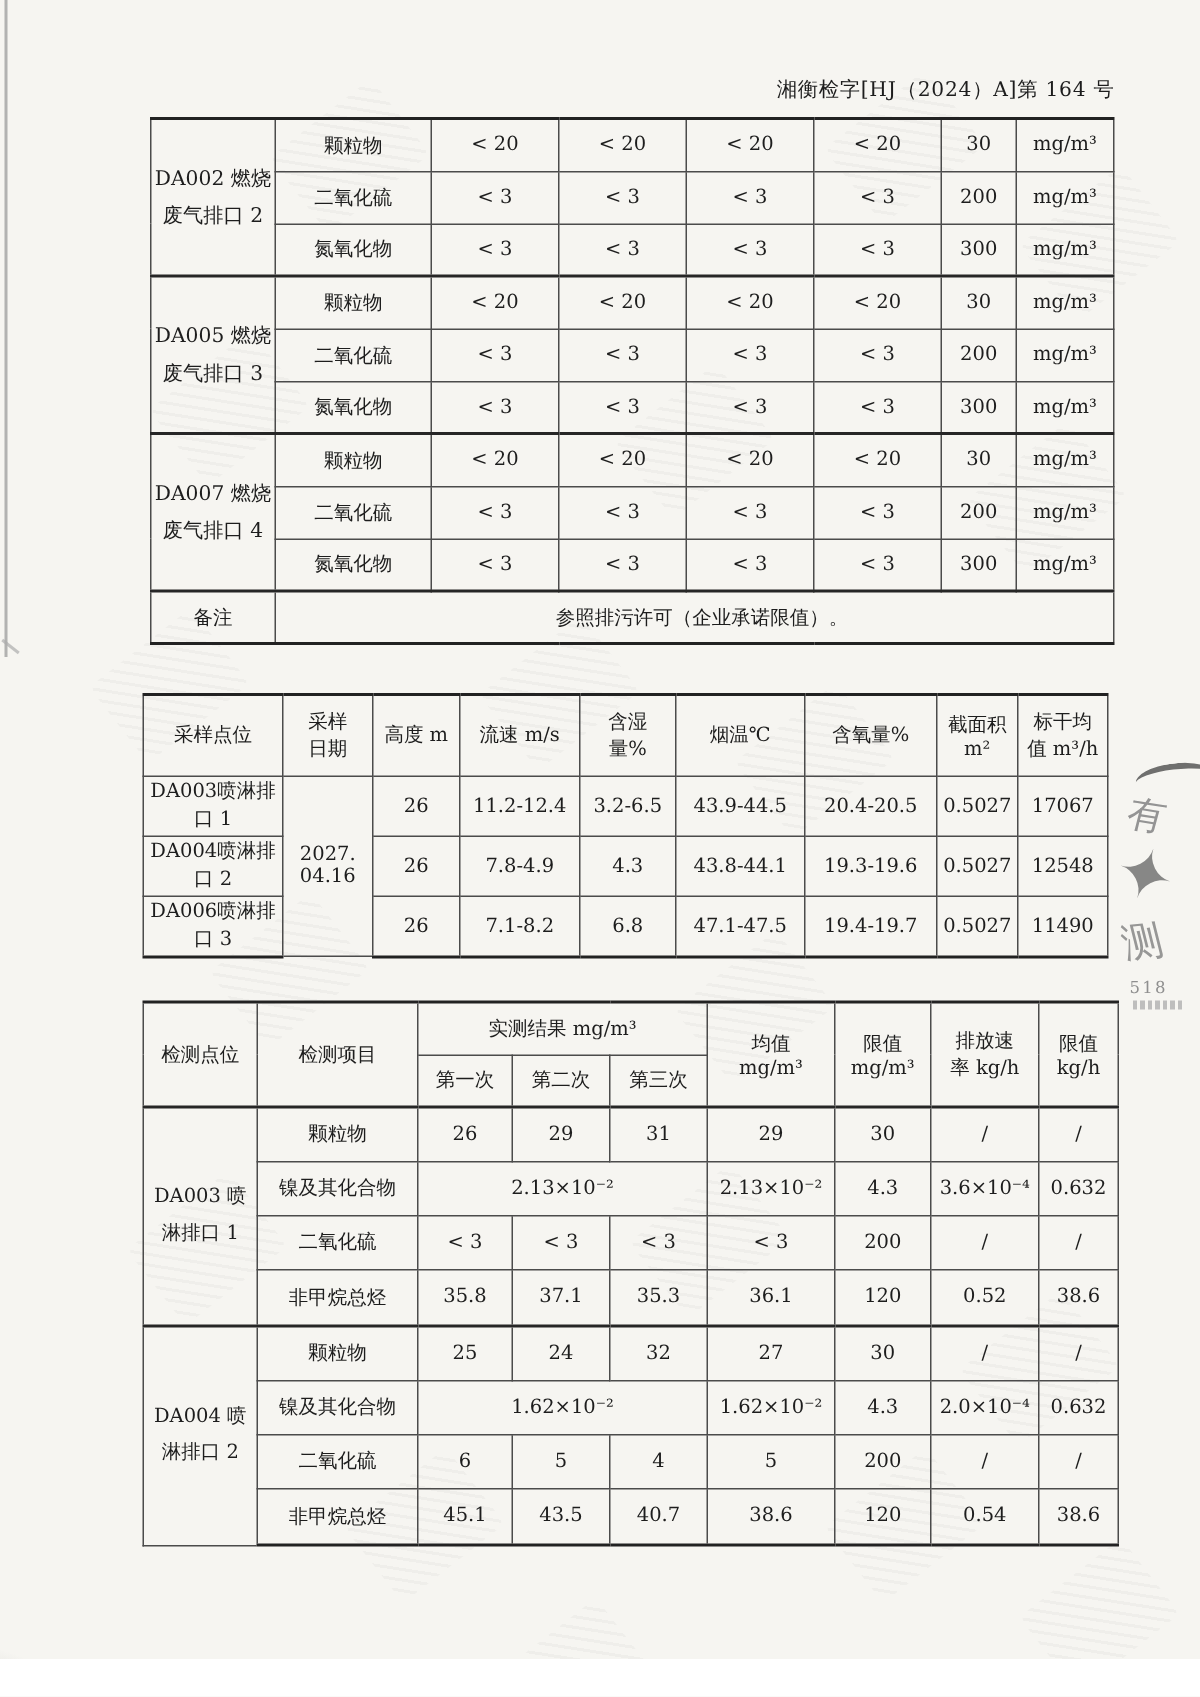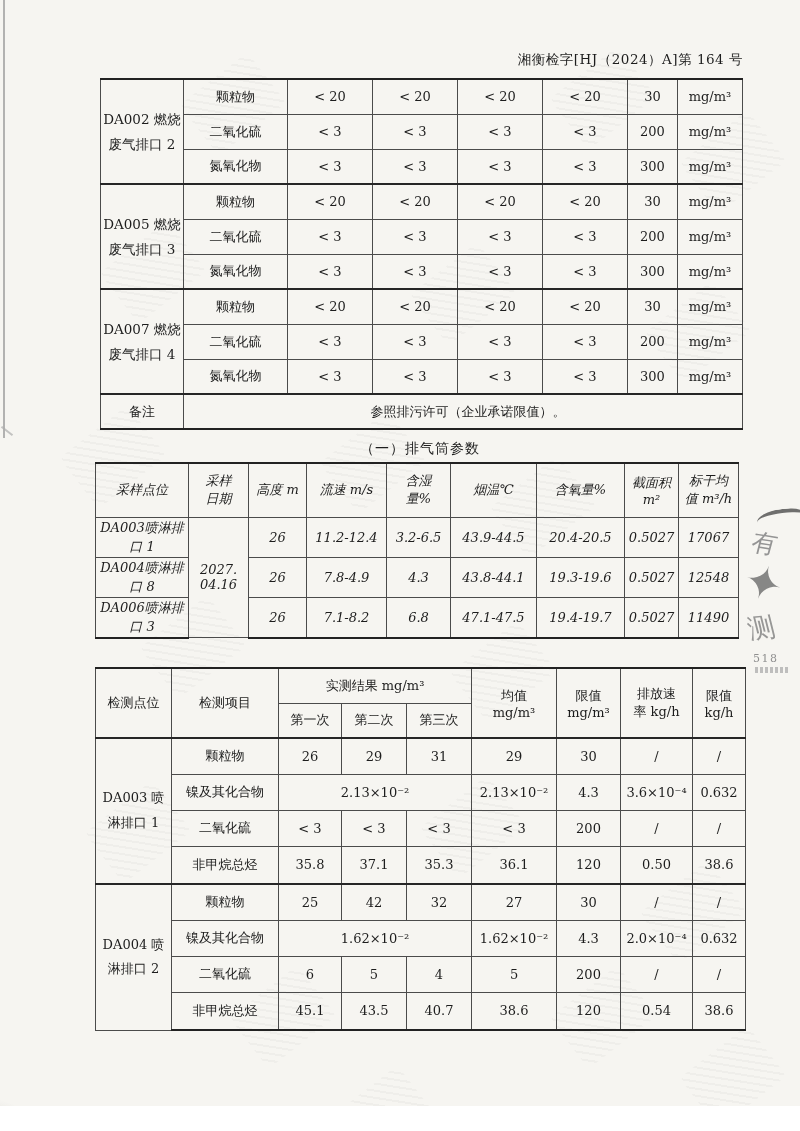--- a/index.html
+++ b/index.html
@@ -26,21 +26,21 @@
   .sep td { border-top:2px solid #262626; }
   .t-outer-bottom td { border-bottom:2.5px solid #222; }
 
   .t1 { left:100px; top:78px; width:642px; }
   .t1 tr { height:35px; }
   .t1 .site { line-height:1.85; font-size:13.5px; }
   .t1 .note-text { text-align:center; padding-left:12px; }
 
   .t2 { left:95px; top:462px; width:643px; }
   .t2 .hrow { height:54px; }
-  .t2 tr { height:40px;font-style:italic; }
+  .t2 tr { height:40px; }
   .t2 .site { line-height:1.5; }
 
   .t3 { left:95px; top:667px; width:650px; }
   .t3 .hrow1, .t3 .hrow2 { height:35px; }
   .t3 tr { height:36px; }
   .t3 .tall { height:38px; }
   .t3 .site { line-height:1.9; }
   .t3 .hsep td { border-top:2px solid #262626; }
 
   .sec-title { position:absolute; left:95px; width:650px; text-align:center; font-size:14px; letter-spacing:1px; }
@@ -188,21 +188,20 @@
         <td>300</td>
         <td>mg/m³</td>
       </tr>
       <tr class="sep t-outer-bottom">
         <td>备注</td>
         <td class="note-text" colspan="7">参照排污许可（企业承诺限值）。</td>
       </tr>
     </tbody>
   </table>
 
-  <div class="sec-title" id="sec1">（一）排气筒参数</div>
 
   <table class="t2">
     <colgroup>
       <col style="width:93px">
         <col style="width:60px">
         <col style="width:58px">
         <col style="width:80px">
       <col style="width:64px">
         <col style="width:86px">
         <col style="width:88px">
@@ -231,21 +230,21 @@
 04.16</td>
         <td>26</td>
         <td>11.2-12.4</td>
         <td>3.2-6.5</td>
         <td>43.9-44.5</td>
         <td>20.4-20.5</td>
         <td>0.5027</td>
         <td>17067</td>
       </tr>
       <tr>
-        <td class="site">DA004喷淋排口 8</td>
+        <td class="site">DA004喷淋排口 2</td>
         <td>26</td>
         <td>7.8-4.9</td>
         <td>4.3</td>
         <td>43.8-44.1</td>
         <td>19.3-19.6</td>
         <td>0.5027</td>
         <td>12548</td>
       </tr>
       <tr class="t-outer-bottom">
         <td class="site">DA006喷淋排口 3</td>
@@ -322,29 +321,29 @@
         <td>/</td>
         <td>/</td>
       </tr>
       <tr class="tall">
         <td>非甲烷总烃</td>
         <td>35.8</td>
         <td>37.1</td>
         <td>35.3</td>
         <td>36.1</td>
         <td>120</td>
-        <td>0.50</td>
+        <td>0.52</td>
         <td>38.6</td>
       </tr>
 
       <tr class="sep">
         <td class="site" rowspan="4">DA004 喷淋排口 2</td>
         <td>颗粒物</td>
         <td>25</td>
-        <td>42</td>
+        <td>24</td>
         <td>32</td>
         <td>27</td>
         <td>30</td>
         <td>/</td>
         <td>/</td>
       </tr>
       <tr>
         <td>镍及其化合物</td>
         <td colspan="3">1.62×10⁻²</td>
         <td>1.62×10⁻²</td>

